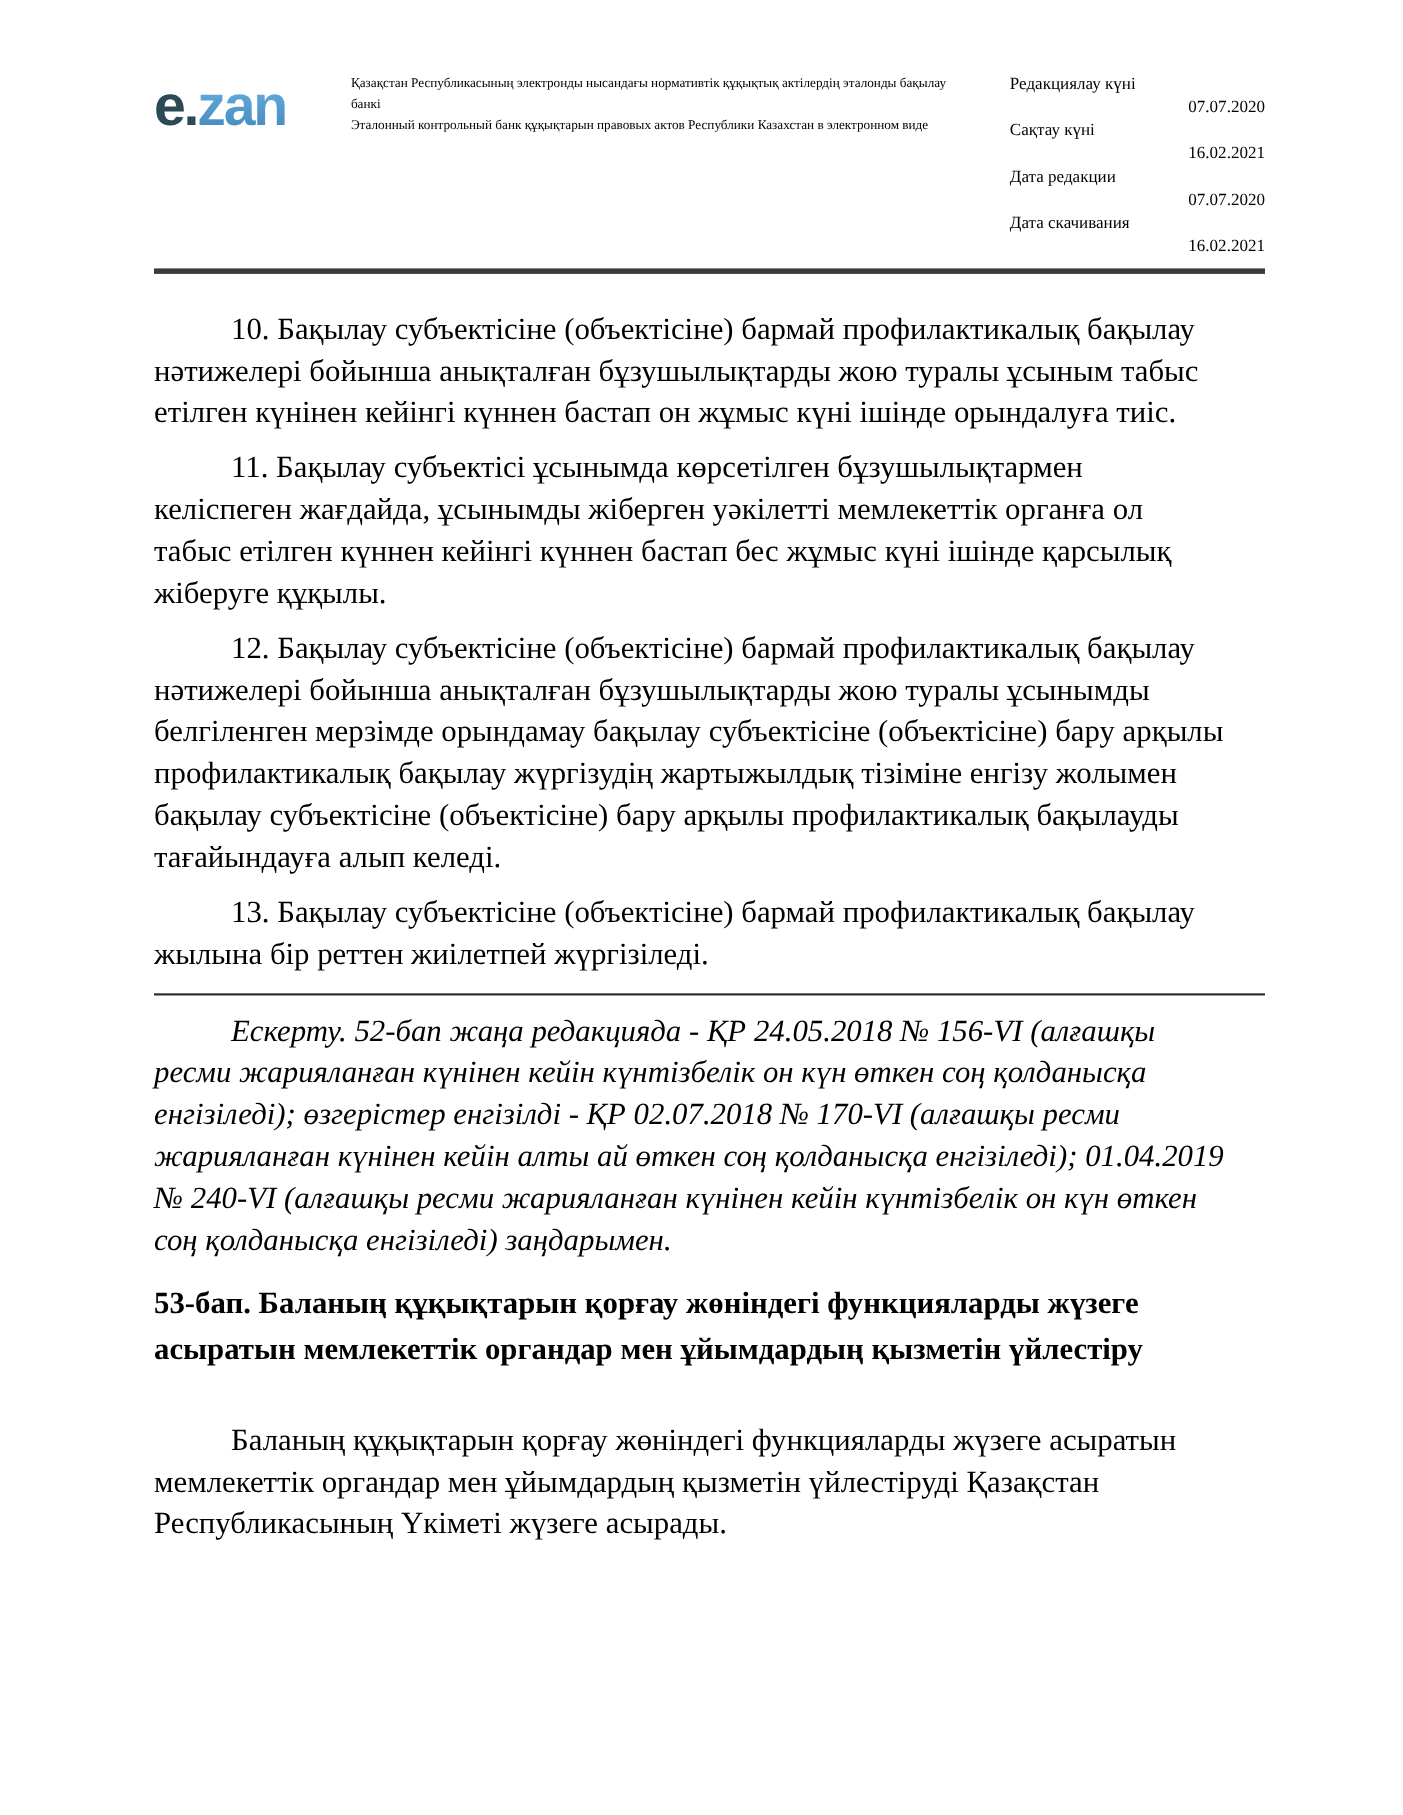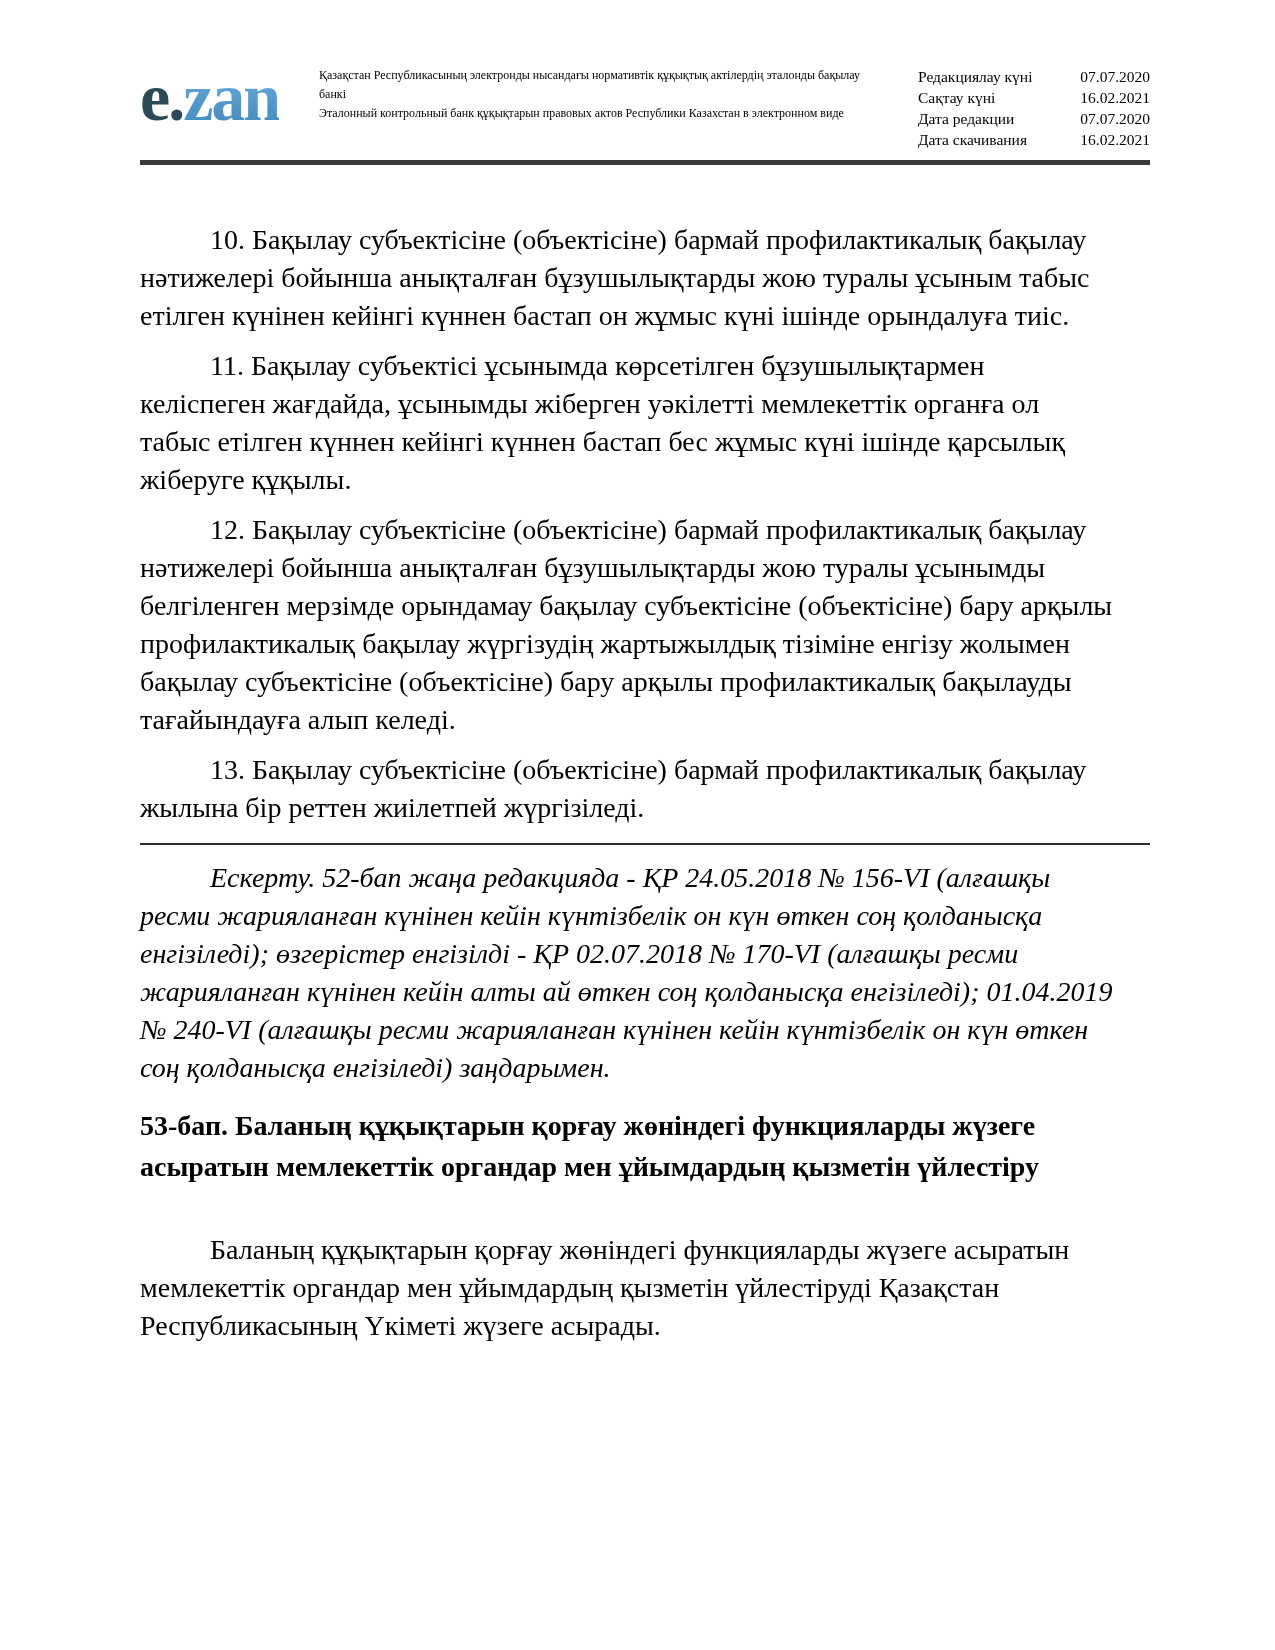--- a/index.html
+++ b/index.html
@@ -16,23 +16,23 @@
     padding-top: 60px;
   }
   .content { margin: 0 125px 0 140px; }
 
   
   .header-row {
     display: flex;
     align-items: flex-start;
   }
   .logo {
-    font-family: Liberation Serif, serif;
+    font-family: Liberation Sans, sans-serif;
     font-weight: bold;
-    font-size: 68px;
+    font-size: 52px;
     line-height: 58px;
     letter-spacing: -2px;
     width: 165px;
     flex: 0 0 165px;
     padding-top: 8px;
     white-space: nowrap;
   }
   .logo .logo-dark  { color: #2b4a56; }
   .logo .logo-light {
     background: linear-gradient(180deg, #6db3e2 0%, #3f86ba 100%);
@@ -50,31 +50,31 @@
     max-width: 545px;
   }
   .bank-titles div { margin: 0; }
   .meta {
     flex: 0 0 232px;
     margin-left: auto;
     padding-top: 6px;
     font-size: 15.5px;
     line-height: 21px;
   }
-  .meta-row { display: flex; justify-content: space-between; }
+  .meta-row { display: flex; justify-content: space-between; flex-direction: column; }
   .meta-label { text-align: left; }
   .meta-value { text-align: right; }
   .rule-thick {
     height: 5px;
     background: #3a3a3a;
     margin-top: 10px;
   }
 
   
-  .doc-body { padding-top: 56px; }
+  .doc-body { padding-top: 32px; }
   .para {
     font-size: 28px;
     line-height: 38px;
     text-indent: 70px;
     text-align: left;
     margin: 0 35px 12px 0;
   }
   .rule-thin {
     height: 2px;
     background: #2e2e2e;

